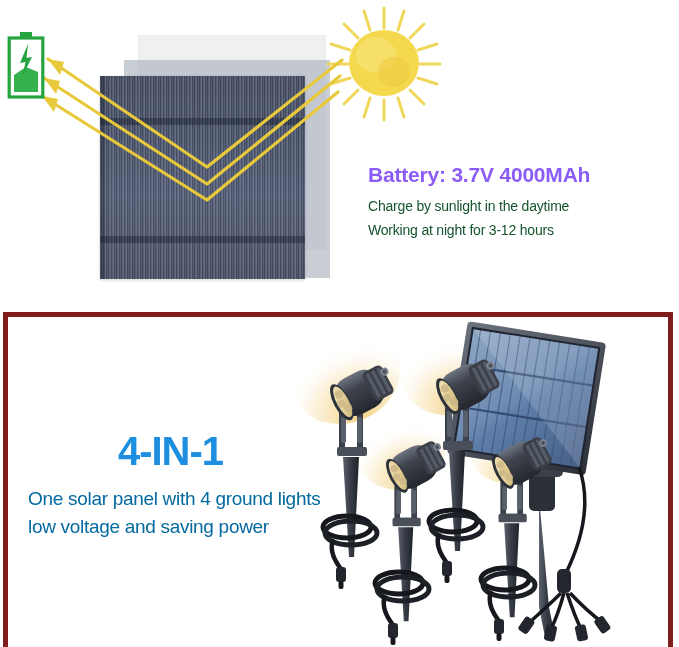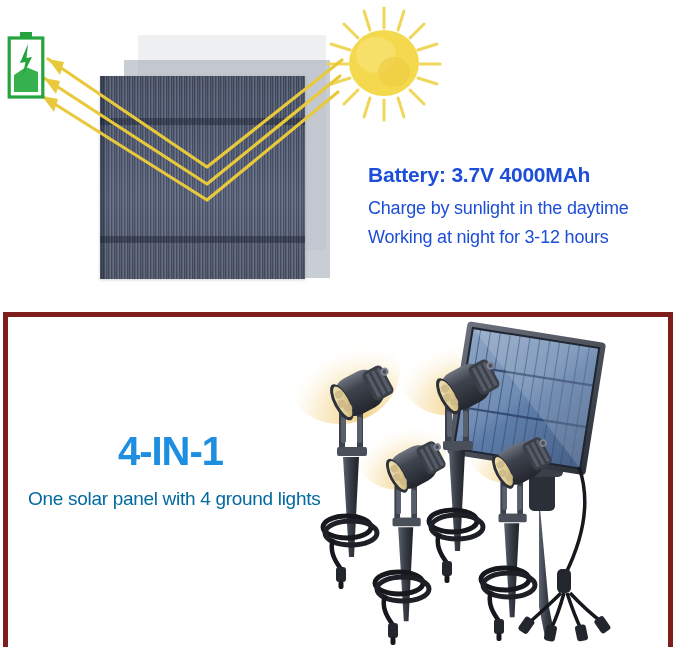--- a/index.html
+++ b/index.html
@@ -89,28 +89,28 @@
 
   
   #top-text {
     position: absolute;
     left: 368px; top: 163px;
     width: 300px;
   }
   .headline-blue {
     font-size: 21px;
     font-weight: bold;
-    color: #1d4ed8;
+    color: #8b5cf6;
     letter-spacing: -0.2px;
     margin: 0 0 11px 0;
     white-space: nowrap;
   }
   .body-line {
-    font-size: 18px;
-    color: #1d4ed8;
+    font-size: 14px;
+    color: #14532d;
     margin: 0 0 8px 0;
     white-space: nowrap;
     letter-spacing: -0.2px;
   }
 
   
   #bottom-panel {
     position: absolute;
     left: 3px; top: 312px;
     width: 670px; height: 373px;
@@ -213,20 +213,21 @@
     <div class="body-line">Charge by sunlight in the daytime</div>
     <div class="body-line">Working at night for 3-12 hours</div>
   </div>
 </div>
 
 <div id="bottom-panel">
 
   <div id="bottom-text">
     <div id="four-in-one">4-IN-1</div>
     <div class="caption-line">One solar panel with 4 ground lights</div>
+    <div class="caption-line">low voltage and saving power</div>
   </div>
 
   <div id="product-photo">
   <svg id="product-svg" width="385" height="329" viewBox="0 0 385 329">
     <defs>
       <radialGradient id="beamGrad" cx="50%" cy="90%" r="70%">
         <stop offset="0%" stop-color="#f0c66a" stop-opacity="0.85"></stop>
         <stop offset="55%" stop-color="#f5d894" stop-opacity="0.38"></stop>
         <stop offset="100%" stop-color="#ffffff" stop-opacity="0"></stop>
       </radialGradient>

